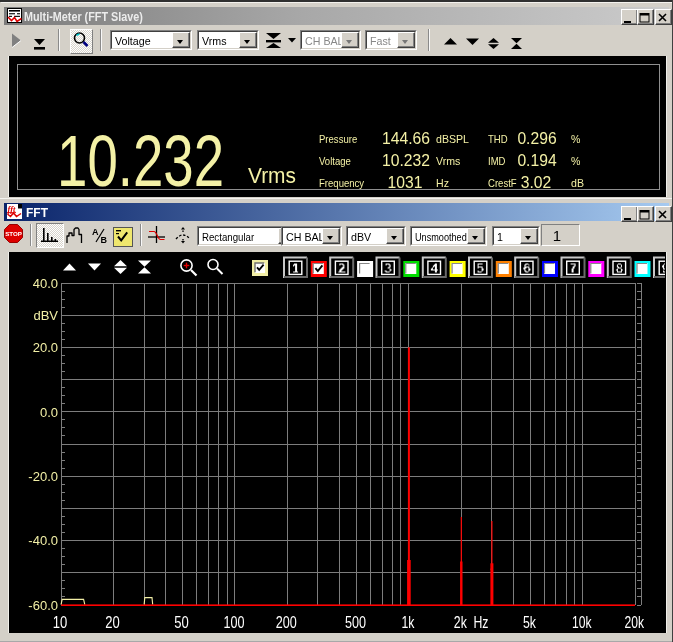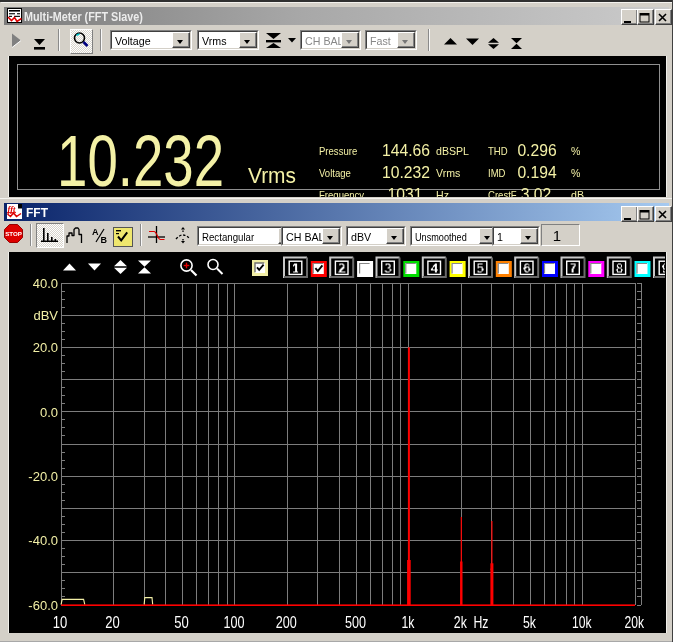--- a/index.html
+++ b/index.html
@@ -102,21 +102,21 @@
 <polygon points="67,0 78,0 72.5,5.2" fill="#000"></polygon>
       <polygon points="67,11 78,11 72.5,5.8" fill="#000"></polygon>
     </svg></div>
 
 <div class="abs" style="left:8px;top:56px;width:1px;height:141px;background:#f0efea"></div>
 <div class="abs" style="left:9px;top:56px;width:657px;height:141px;background:#000"></div>
 <div class="abs" style="left:666px;top:56px;width:1px;height:141px;background:#f0efea"></div>
 <div class="abs" style="left:17px;top:64px;width:641px;height:124px;border:1px solid #8f8f8f"></div>
 <div class="abs" style="left:57px;top:126px;font-size:71.5px;line-height:1;color:#f4f1a6;transform:scaleX(0.764);transform-origin:0 0">10.232</div>
 <div class="abs" style="left:248px;top:164.5px;font-size:22px;line-height:1;color:#f4f1a6;transform:scaleX(0.95);transform-origin:0 0">Vrms</div>
-<div class="abs" style="left:0;top:12px;width:561px;height:196px;color:#f4f1a6">
+<div class="abs" style="left:0;top:0;width:561px;height:196px;color:#f4f1a6">
   <span class="abs lb" style="left:319px;top:134px">Pressure</span>
   <span class="abs vl" style="left:406px;top:130px">144.66</span>
   <span class="abs un" style="left:436px;top:134px">dBSPL</span>
   <span class="abs lb" style="left:488px;top:134px">THD</span>
   <span class="abs vl" style="left:537px;top:130px">0.296</span>
   <span class="abs un" style="left:571px;top:134px">%</span>
   <span class="abs lb" style="left:319px;top:156px">Voltage</span>
   <span class="abs vl" style="left:406px;top:152px">10.232</span>
   <span class="abs un" style="left:436px;top:156px">Vrms</span>
   <span class="abs lb" style="left:488px;top:156px">IMD</span>
@@ -203,21 +203,21 @@
 <div class="combo" style="left:281px;top:226px;width:61px">
     <span class="in"></span>
     <span class="tx">CH BAL</span>
     <span class="ar"></span>
   </div>
 <div class="combo" style="left:346px;top:226px;width:60px">
     <span class="in"></span>
     <span class="tx">dBV</span>
     <span class="ar"></span>
   </div>
-<div class="combo" style="left:410px;top:226px;width:89px">
+<div class="combo" style="left:410px;top:226px;width:77px">
     <span class="in"></span>
     <span class="tx" style="transform:scaleX(.83)">Unsmoothed</span>
     <span class="ar"></span>
   </div>
 <div class="combo" style="left:492px;top:226px;width:48px">
     <span class="in"></span>
     <span class="tx">1</span>
     <span class="ar"></span>
   </div>
 <div class="abs" style="left:541px;top:224px;width:39px;height:22px;background:#d4d0c8;border:1px solid;border-color:#808080 #fff #fff #808080;box-sizing:border-box;font-size:15px;color:#000;text-align:center;line-height:21px;padding-right:7px">1</div>

